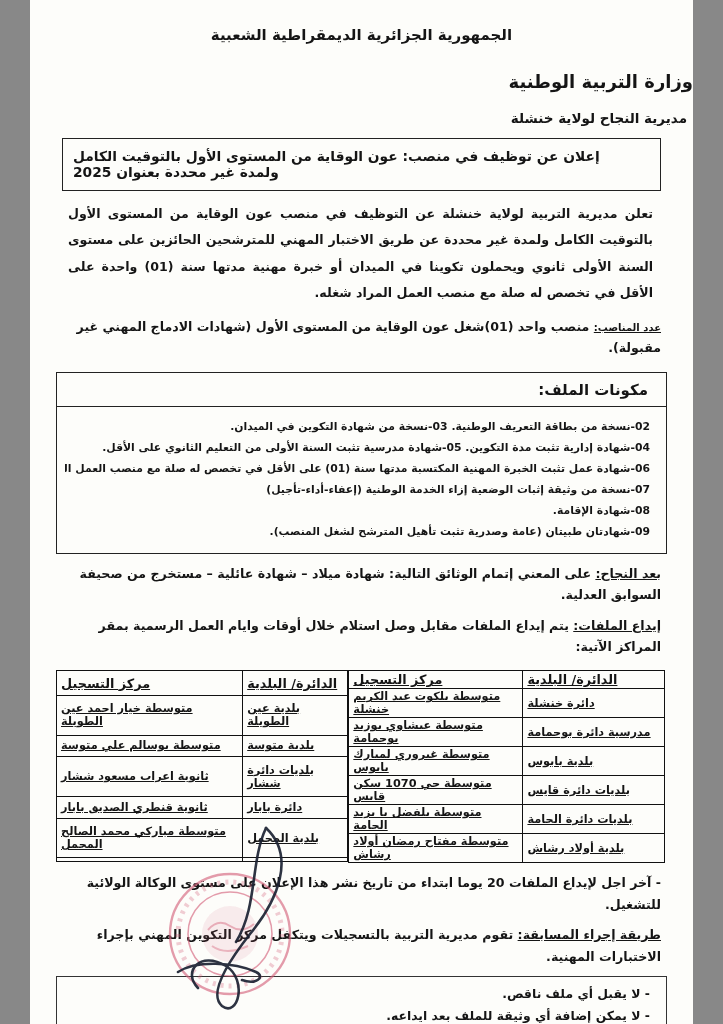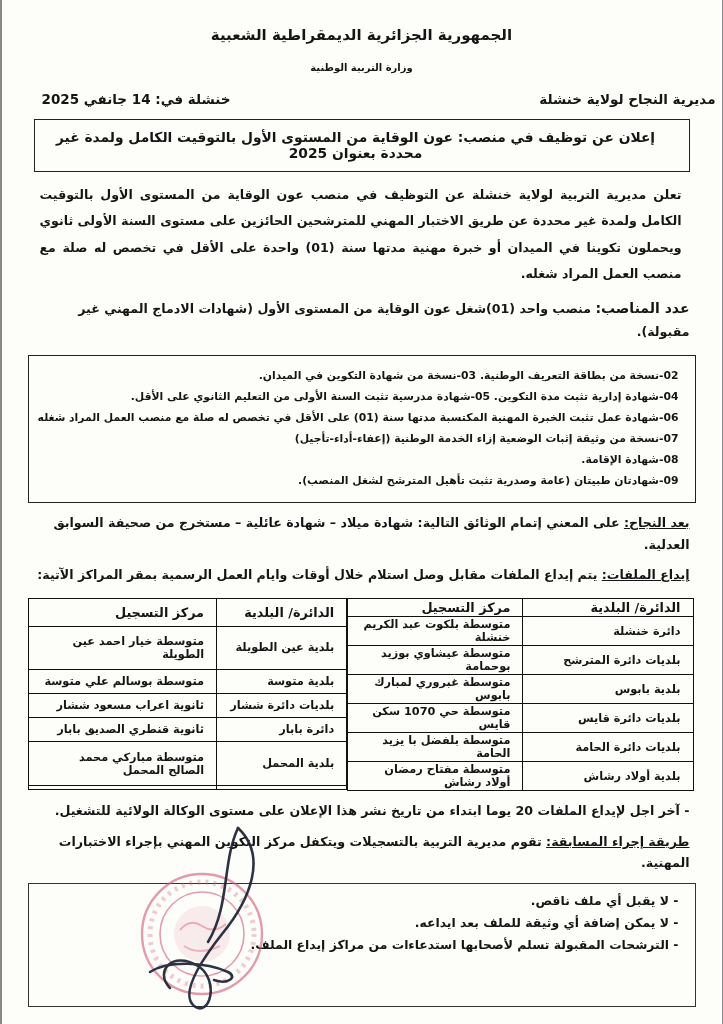--- a/index.html
+++ b/index.html
@@ -5,50 +5,50 @@
   :root{
     --stamp_red:#c52740;
     --stamp_pink:#d4607a;
     --ink:#1c2233;
     --paper:#fdfdfa;
     --line:#1a1a1a;
   }
   html,body{margin:0;padding:0;background:#888;}
   .page{
     position:relative;
-    width:720px;height:1024px;
+    width:663px;height:1024px;
     margin:0 auto;
     background:var(--paper);
     font-family:"DejaVu Sans", sans-serif;
     direction:rtl;
     color:#151515;
     font-weight:700;
     overflow:hidden;
     box-sizing:border-box;
   }
   .h-country{padding-top:26px;text-align:center;font-size:15px;}
-  .h-ministry{margin-top:18px;text-align:center;font-size:10px;}
+  .h-ministry{margin-top:27px;font-size:18px;}
   .h-row{display:flex;justify-content:space-between;align-items:flex-end;
          margin:18px 6px 0 40px;font-size:13.5px;}
   .title-box{
     border:1.7px solid #222;
     margin:12px 32px 0 32px;
     padding:9px 22px 10px 10px;
     font-size:13.8px;
-    text-align:center;
+    text-align:left;
   }
   .para{
     margin:10px 40px 0 38px;
     font-size:12.6px;
     line-height:2.1;
     text-align:justify;
   }
   .line{margin:9px 32px 0 30px;font-size:12.6px;line-height:1.7;}
   .lbl-u{text-decoration:underline;}
-  .lbl-big{font-size:14px;}
+  .lbl-big{font-size:10px;text-decoration:underline;}
   .dossier{
     border:1.7px solid #222;
     margin:13px 26px 0 26px;
   }
   .dossier-header{
     padding:8px 18px 7px;
     font-size:15px;
     border-bottom:1.7px solid #222;
   }
   .dossier-items{padding:9px 16px 11px 8px;}
@@ -65,24 +65,25 @@
   }
   .table-wrap table{
     border-collapse:collapse;
     height:192px;
     table-layout:fixed;
   }
   .t-right{width:52%;}
   .t-left{width:48%;}
   .table-wrap th,.table-wrap td{
     border:1.8px solid #111;
-    text-align:right;
-    padding:1px 12px;
+    text-align:left;
+    padding:1px 4px;
     font-size:11.3px;
     overflow:hidden;
+    text-decoration:underline;
   }
   .table-wrap th{font-size:12.8px;}
   .t-right .col-district{width:42%;}
   .t-left .col-district{width:33%;}
   .important{
     position:relative;
     border:1.7px solid #333;
     margin:9px 26px 0 26px;
     padding:6px 16px 12px;
     min-height:104px;
@@ -97,32 +98,32 @@
 </head>
 <body>
 
 <div class="page">
 
   <div class="h-country">الجمهورية الجزائرية الديمقراطية الشعبية</div>
   <div class="h-ministry">وزارة التربية الوطنية</div>
 
   <div class="h-row">
     <span>مديرية النجاح لولاية خنشلة</span>
-    <span>خنشلة في: 14 جانفي 2025</span>
   </div>
 
   <div class="title-box">إعلان عن توظيف في منصب: عون الوقاية من المستوى الأول بالتوقيت الكامل  ولمدة غير محددة بعنوان 2025</div>
 
   <p class="para">تعلن مديرية التربية لولاية خنشلة عن التوظيف في منصب عون الوقاية من المستوى الأول بالتوقيت الكامل ولمدة غير محددة عن طريق الاختبار المهني للمترشحين الحائزين على مستوى السنة الأولى ثانوي ويحملون تكوينا في الميدان أو خبرة مهنية مدتها سنة (01) واحدة على الأقل في تخصص له صلة مع منصب العمل المراد شغله.</p>
 
   <p class="line">
     <span class="lbl-big">عدد المناصب:</span><span> منصب واحد (01)شغل عون الوقاية من المستوى الأول (شهادات الادماج المهني غير مقبولة).</span>
   </p>
 
   <div class="dossier">
+    <div class="dossier-header">مكونات الملف:</div>
     <div class="dossier-items">
       <div class="dossier-item">02-نسخة من بطاقة التعريف الوطنية.  03-نسخة من شهادة التكوين في الميدان.</div>
       <div class="dossier-item">04-شهادة إدارية تثبت مدة التكوين.  05-شهادة مدرسية تثبت السنة الأولى من التعليم الثانوي على الأقل.</div>
       <div class="dossier-item">06-شهادة عمل تثبت الخبرة المهنية المكتسبة مدتها سنة (01) على الأقل في تخصص له صلة مع منصب العمل المراد شغله مرفقة بشهادة التأمين عند الاقتضاء</div>
       <div class="dossier-item">07-نسخة من وثيقة إثبات الوضعية إزاء الخدمة الوطنية (إعفاء-أداء-تأجيل)</div>
       <div class="dossier-item">08-شهادة الإقامة.</div>
       <div class="dossier-item">09-شهادتان طبيتان (عامة وصدرية تثبت تأهيل المترشح لشغل المنصب).</div>
     </div>
   </div>
 
@@ -139,21 +140,21 @@
       <tbody>
           <tr>
         <th class="col-district">الدائرة/ البلدية</th>
         <th>مركز التسجيل</th>
       </tr>
       <tr>
         <td>دائرة خنشلة</td>
         <td>متوسطة بلكوت عبد الكريم خنشلة</td>
       </tr>
       <tr>
-        <td>بلديات دائرة المترشح</td>
+        <td>مدرسية دائرة بوحمامة</td>
         <td>متوسطة عيشاوي بوزيد بوحمامة</td>
       </tr>
       <tr>
         <td>بلدية بابوس</td>
         <td>متوسطة غبروري لمبارك بابوس</td>
       </tr>
       <tr>
         <td>بلديات دائرة قايس</td>
         <td>متوسطة حي 1070 سكن قايس</td>
       </tr>

